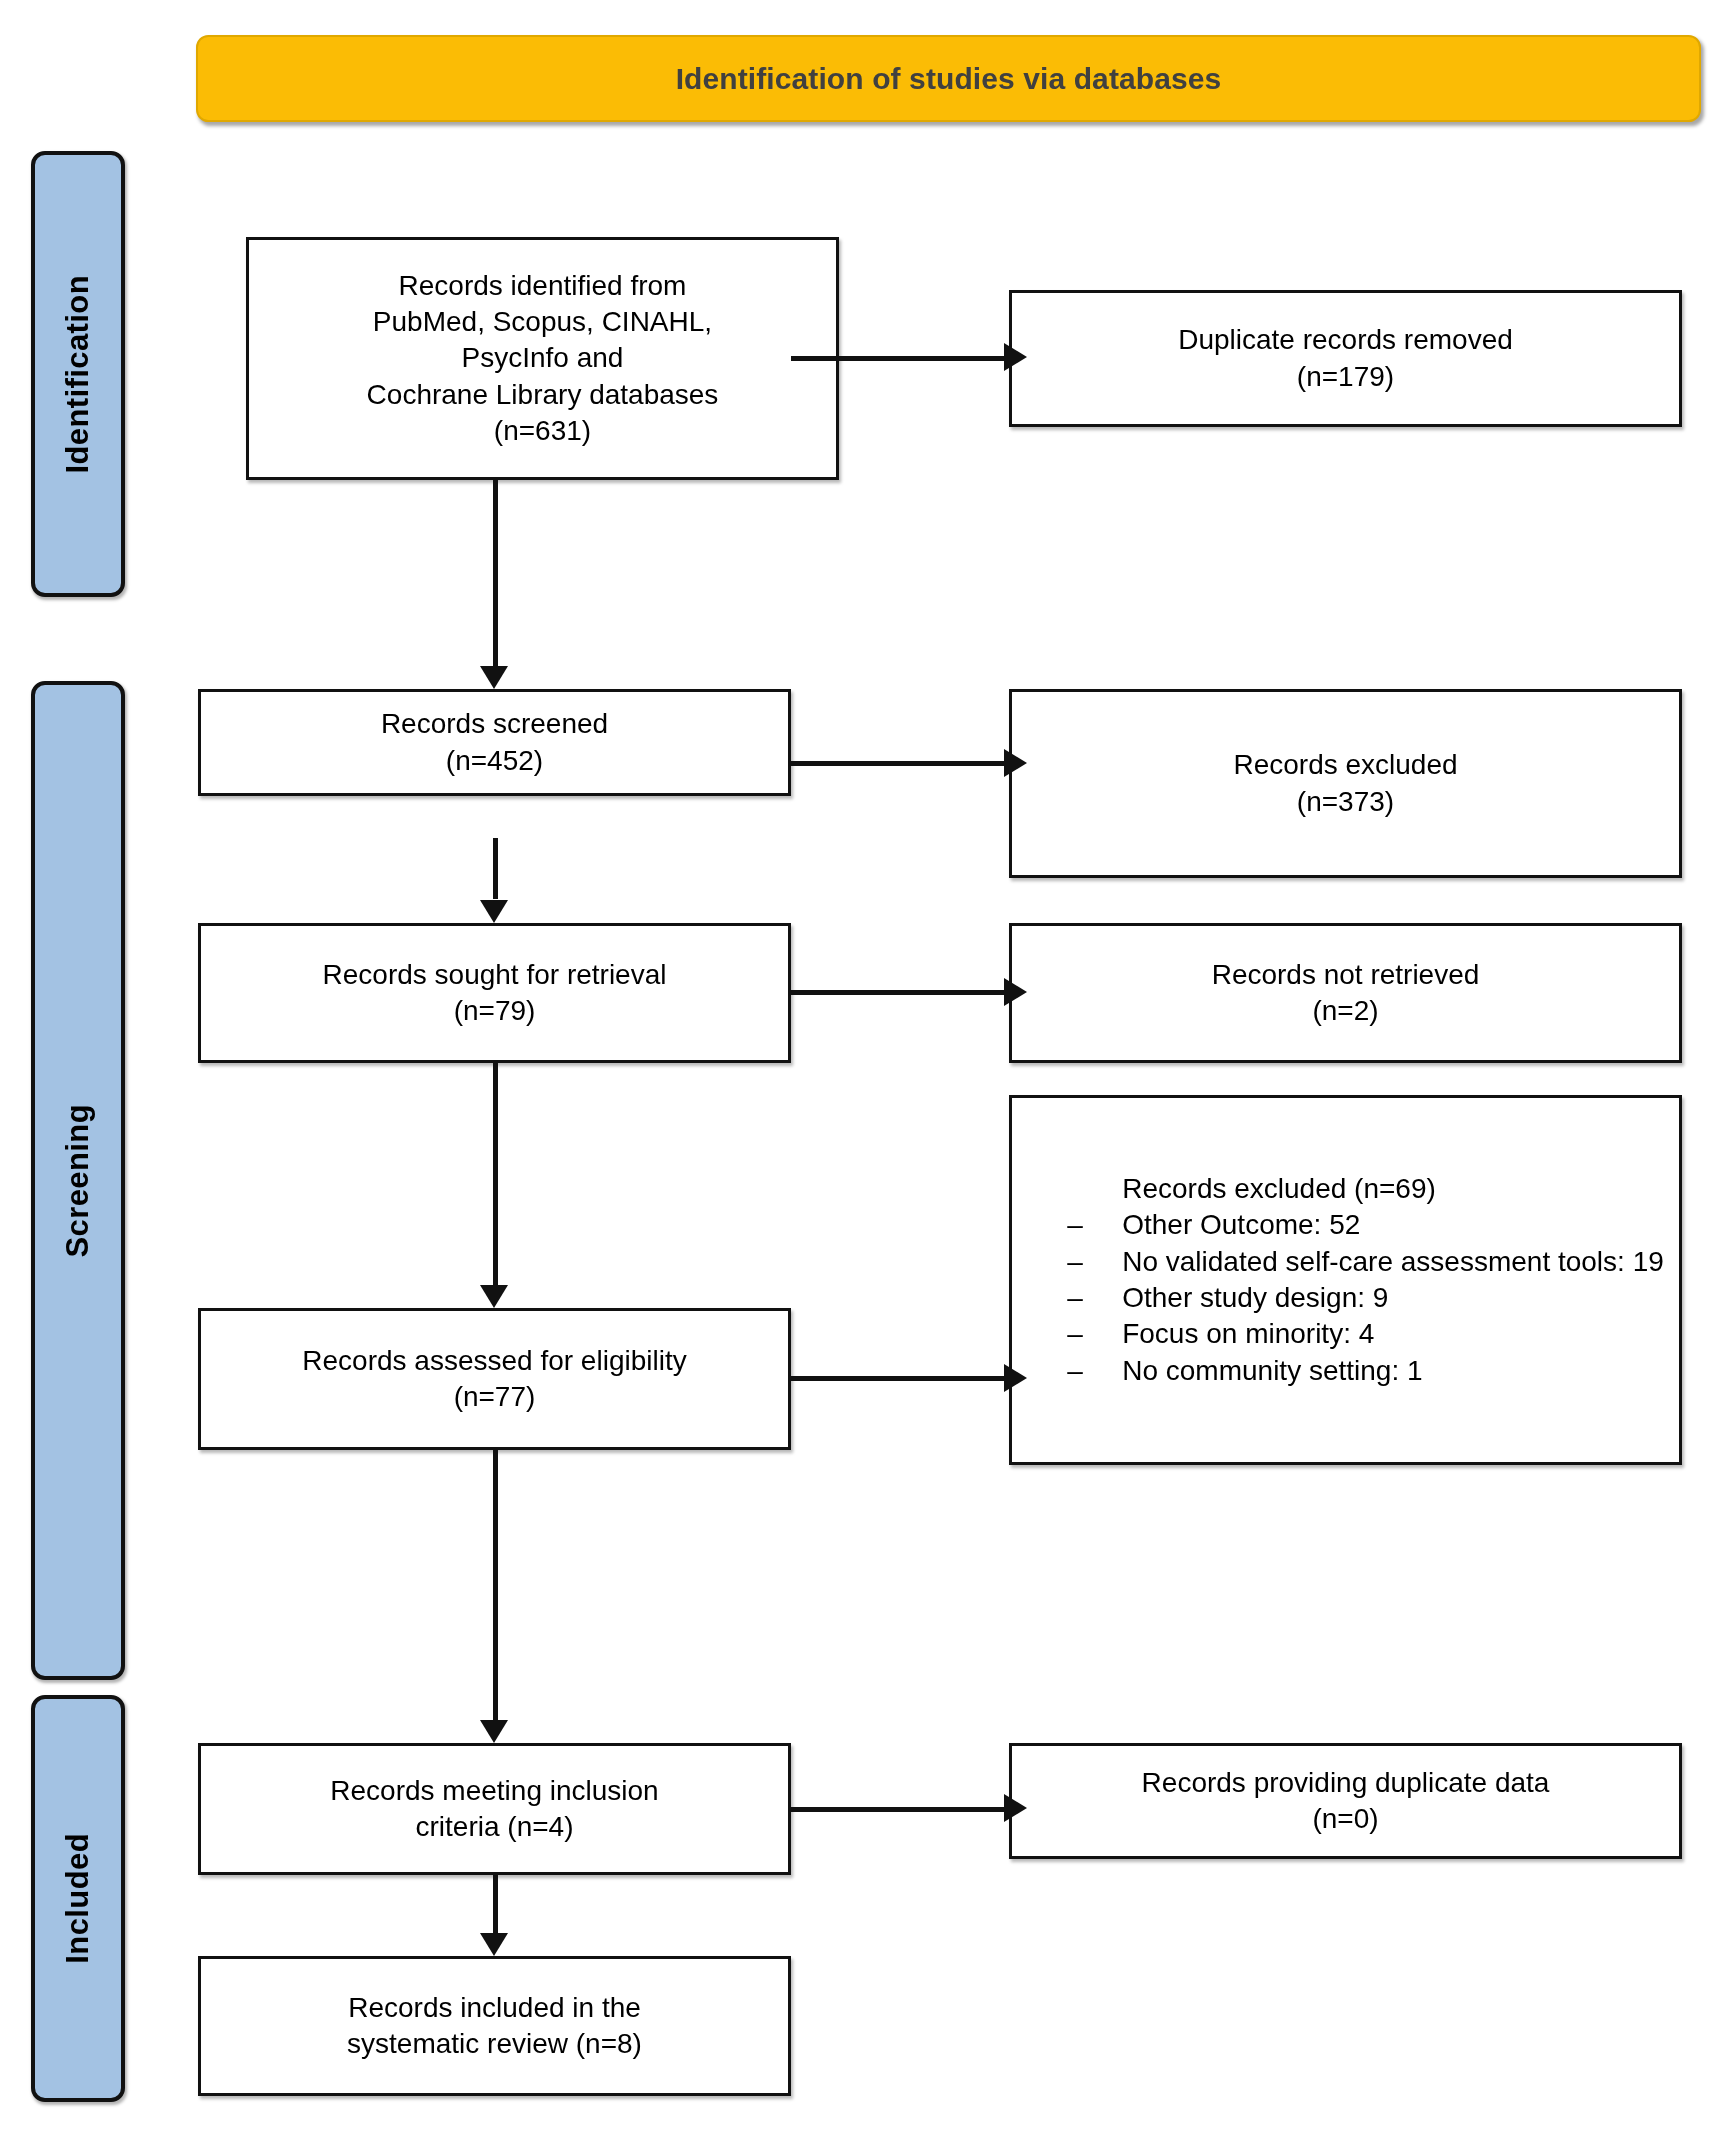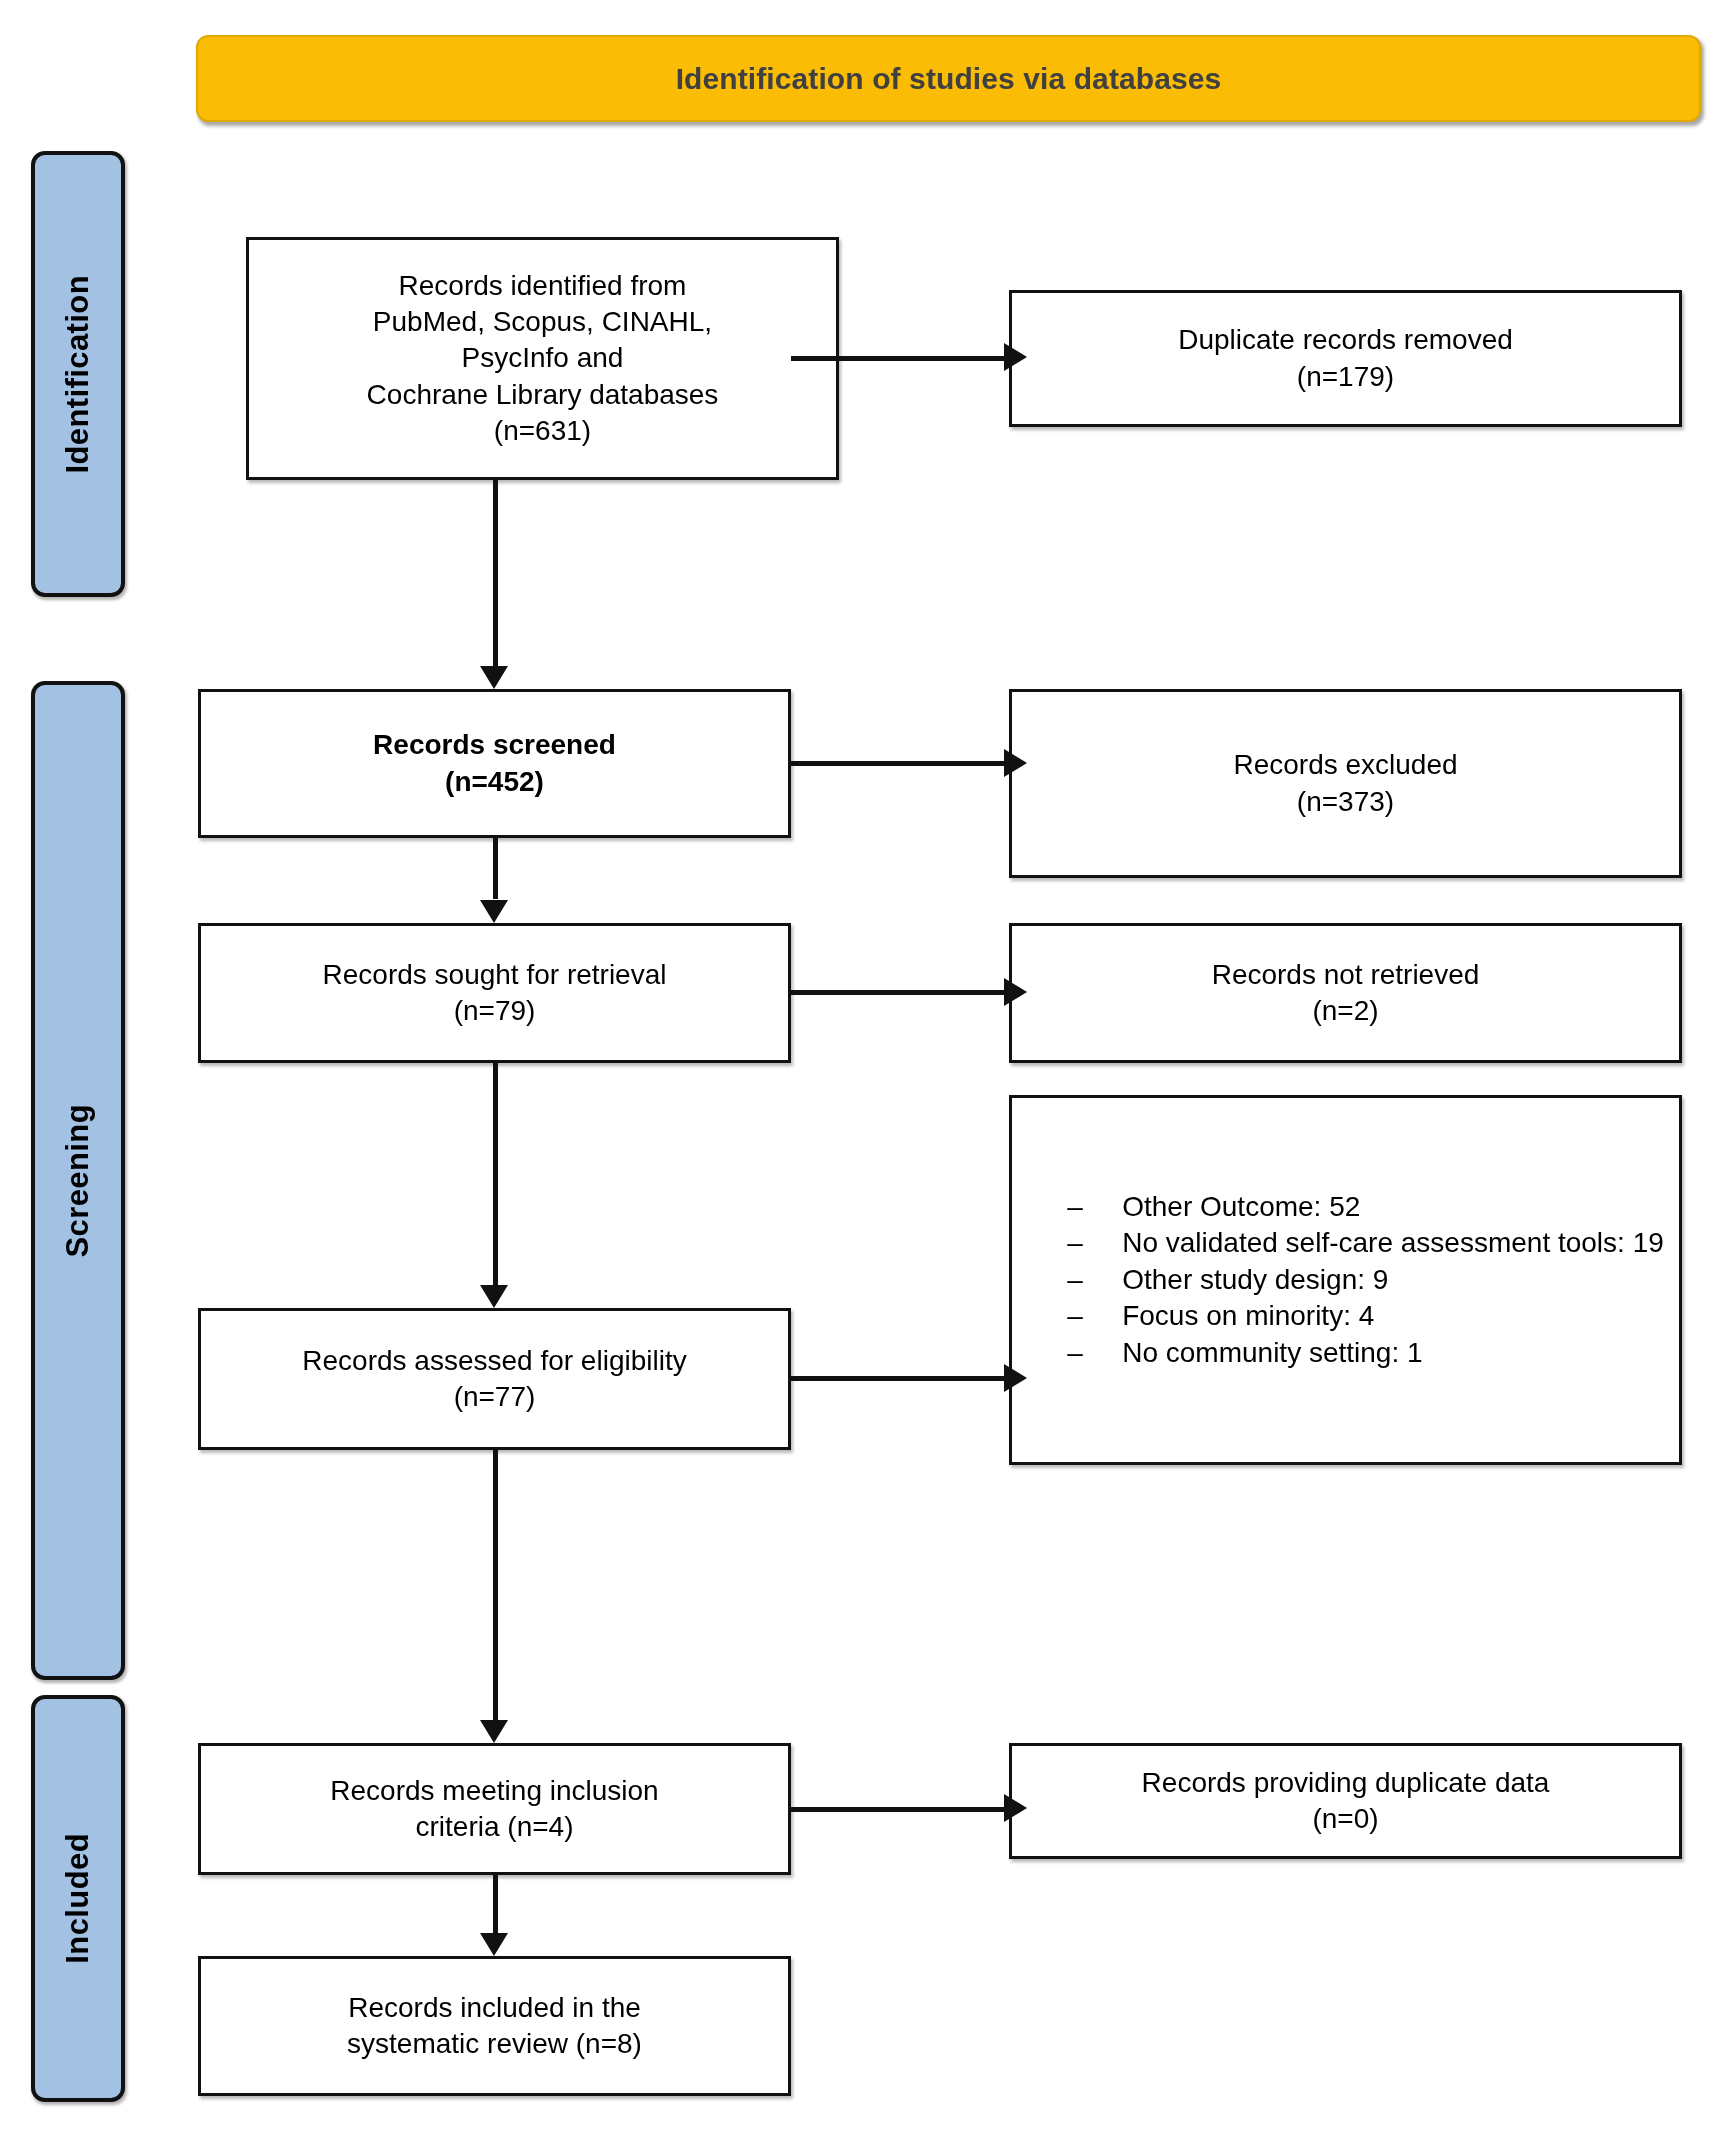--- a/index.html
+++ b/index.html
@@ -51,21 +51,21 @@
   }
   .box .txt{white-space:pre-line;}
 
   
   .col-l{left:198px;width:593px;}
   
   .col-r{left:1009px;width:673px;}
 
   .b-identified   {top:237px;height:243px;margin-left:48px;}
   .b-duplicates   {top:290px;height:137px;}
-  .b-screened     {top:689px;height:149px;font-weight:bold;}
+  .b-screened     {top:689px;height:107px;}
   .b-excluded1    {top:689px;height:189px;}
   .b-sought       {top:923px;height:140px;}
   .b-notretrieved {top:923px;height:140px;}
   .b-assessed     {top:1308px;height:142px;}
   .b-excluded2    {top:1095px;height:370px;
                    align-items:center;justify-content:flex-start;text-align:left;}
   .b-inclusion    {top:1743px;height:132px;}
   .b-dupdata      {top:1743px;height:116px;}
   .b-final        {top:1956px;height:140px;}
 
@@ -153,20 +153,21 @@
 (n=373)</span>
 </div>
 
 <div class="abs box col-r b-notretrieved">
   <span class="txt">Records not retrieved
 (n=2)</span>
 </div>
 
 <div class="abs box col-r b-excluded2">
   <div class="exc-wrap">
+    <div class="exc-title">Records excluded (n=69)</div>
     <ul class="exc-list">
       <li>
         <span class="exc-dash">–</span>
         <span class="exc-text">Other Outcome: 52</span>
       </li>
       <li>
         <span class="exc-dash">–</span>
         <span class="exc-text">No validated self-care assessment tools: 19</span>
       </li>
       <li>

